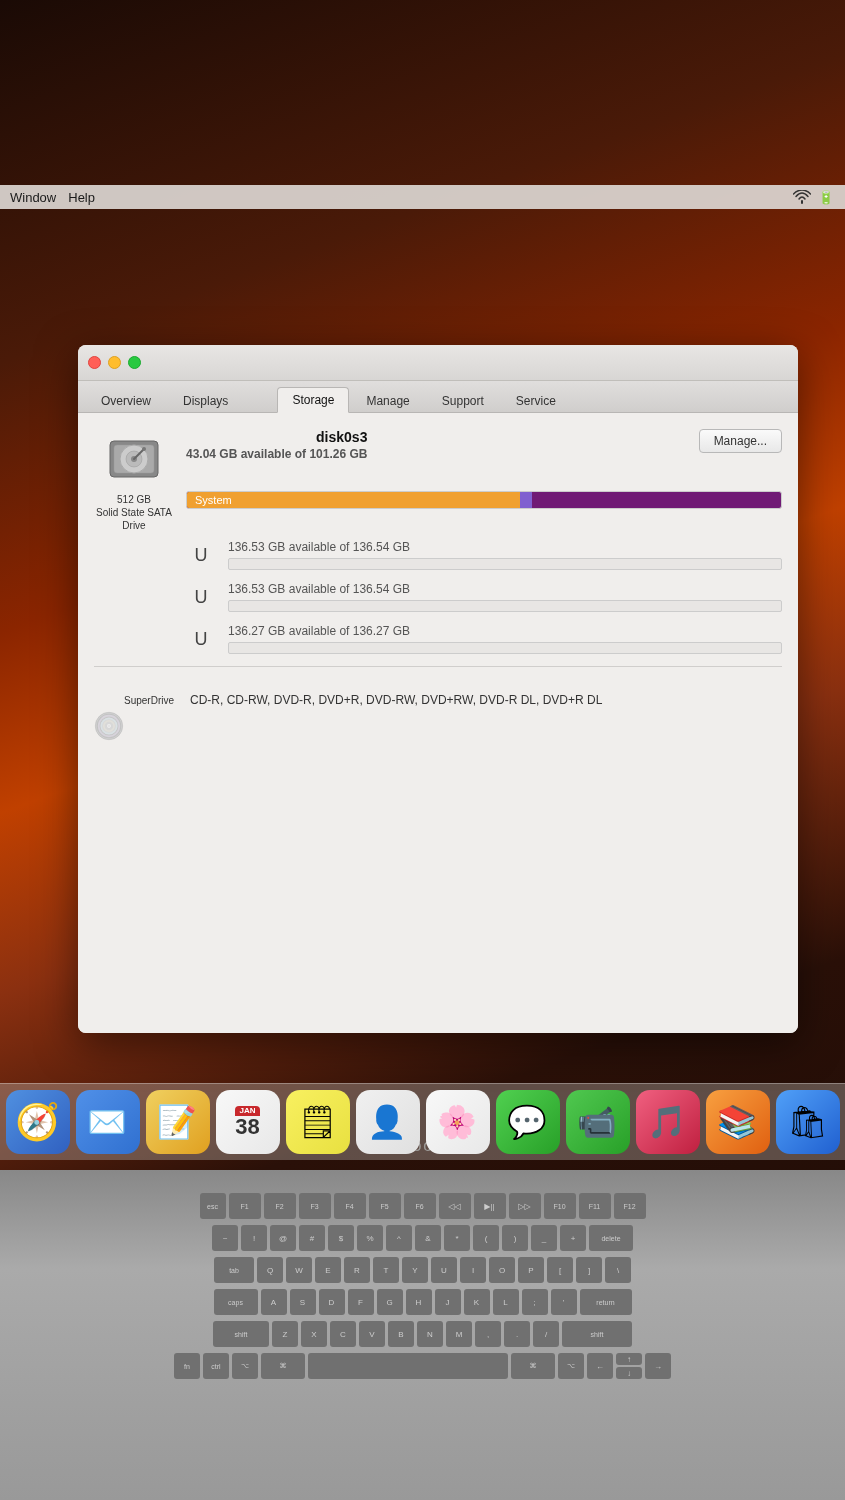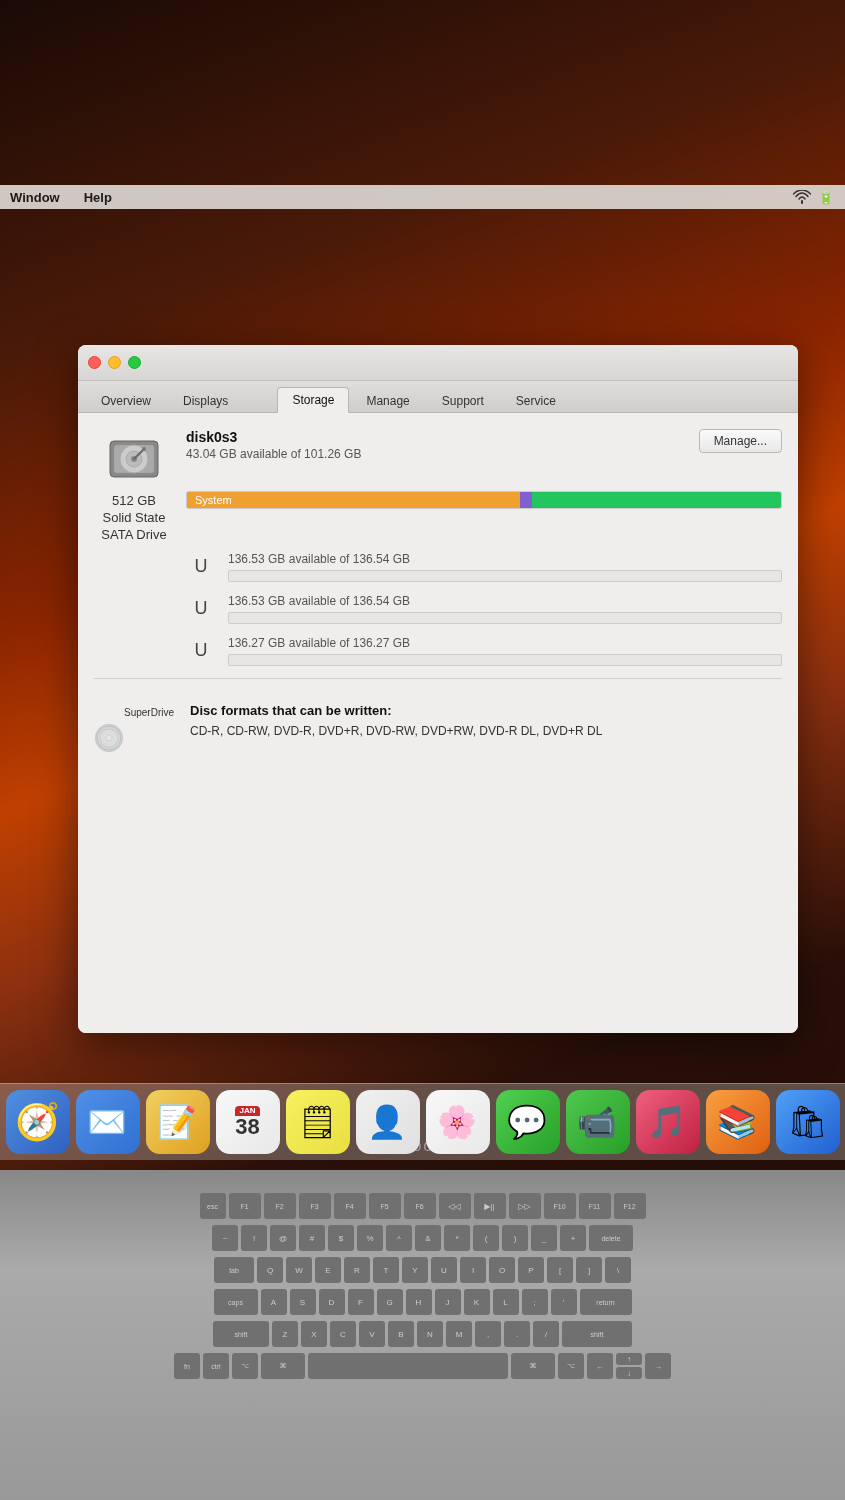--- a/index.html
+++ b/index.html
@@ -24,24 +24,23 @@
     .menubar {
       position: absolute;
       top: 185px;
       left: 0;
       width: 845px;
       height: 24px;
       background: rgba(220,215,210,0.92);
       display: flex;
       align-items: center;
       padding: 0 10px;
-      gap: 24px;
+      gap: 12px;
       font-size: 13px;
       color: #1a1a1a;
-      font-weight: bold;
     }
 
     .menubar-right {
       margin-left: auto;
       display: flex;
       align-items: center;
       gap: 8px;
     }
 
     
@@ -125,58 +124,60 @@
 
     .disk-icon {
       width: 60px;
       height: 60px;
       display: flex;
       align-items: center;
       justify-content: center;
     }
 
     .disk-label {
-      font-size: 13px;
+      font-size: 10px;
       color: #333;
       text-align: center;
       margin-top: 4px;
       line-height: 1.3;
     }
 
     .disk-info {
       flex: 1;
     }
 
     .disk-name {
       font-size: 14px;
       font-weight: 600;
       color: #111;
       margin-bottom: 2px;
+      text-align: right;
     }
 
     .disk-available {
       font-size: 12px;
       color: #555;
       margin-bottom: 6px;
+      font-weight: bold;
     }
 
     .manage-btn {
       padding: 4px 14px;
       font-size: 12px;
       background: linear-gradient(180deg, #fafafa 0%, #e8e8e8 100%);
       border: 1px solid #b8b8b8;
       border-radius: 4px;
       cursor: pointer;
       color: #333;
     }
 
     .progress-bar-container {
       width: 100%;
       height: 18px;
-      background: #22c55e;
+      background: #701a75;
       border-radius: 3px;
       overflow: hidden;
       border: 1px solid #ccc;
       margin-top: 24px;
     }
 
     .progress-bar-fill {
       height: 100%;
       display: flex;
     }
@@ -479,21 +480,20 @@
 
           <circle cx="35" cy="35" r="5" fill="#f0f0f0" stroke="#aaa" stroke-width="0.5"></circle>
           <circle cx="35" cy="35" r="3" fill="#ddd"></circle>
 
           <circle cx="35" cy="35" r="20" fill="rgba(240,240,240,0.4)"></circle>
         </svg>
         <div class="disc-label">SuperDrive</div>
       </div>
 
       <div class="superdrive-info">
-        <div class="formats-title">Disc formats that can be written:</div>
         <div class="formats-text">CD-R, CD-RW, DVD-R, DVD+R, DVD-RW, DVD+RW, DVD-R DL, DVD+R DL</div>
       </div>
     </div>
 
   </div>
 </div>
 
 <div class="macbook-label">MacBook Pro</div>
 
 <div class="dock">

